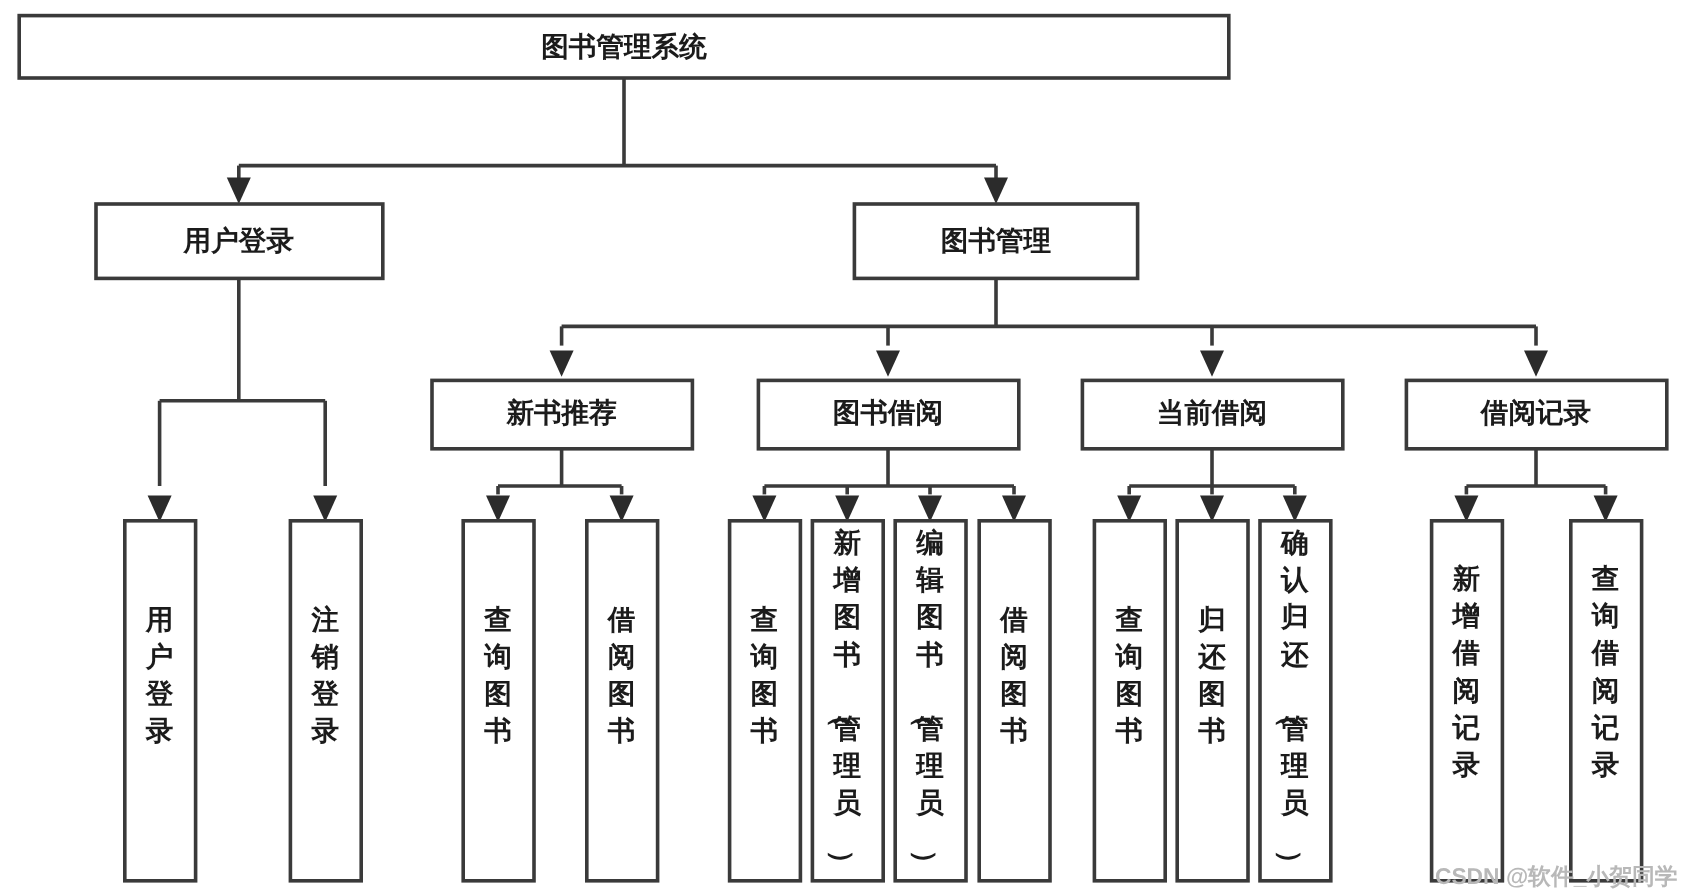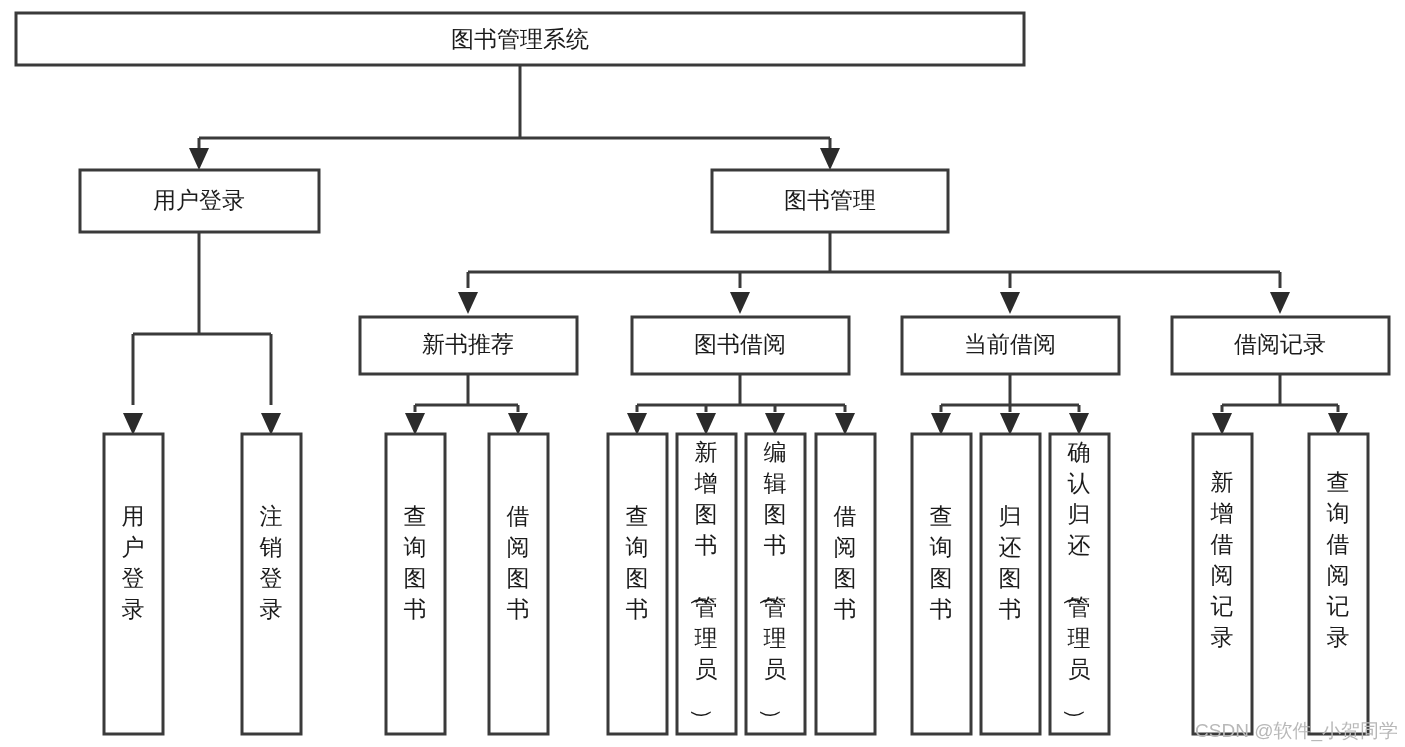--- a/index.html
+++ b/index.html
@@ -14,20 +14,21 @@
     font-family: "Liberation Sans", "DejaVu Sans", sans-serif;
     overflow: hidden;
     position: relative;
   }
   #diagram-root {
     position: absolute;
     left: 0;
     top: 0;
     width: 1332px;
     height: 747px;
+    font-weight: bold;
   }
   svg.flow {
     display: block;
     width: 1405px;
     height: 747px;
     background: #ffffff;
   }
   .node-rect {
     fill: #ffffff;
     stroke: #3a3a3a;

